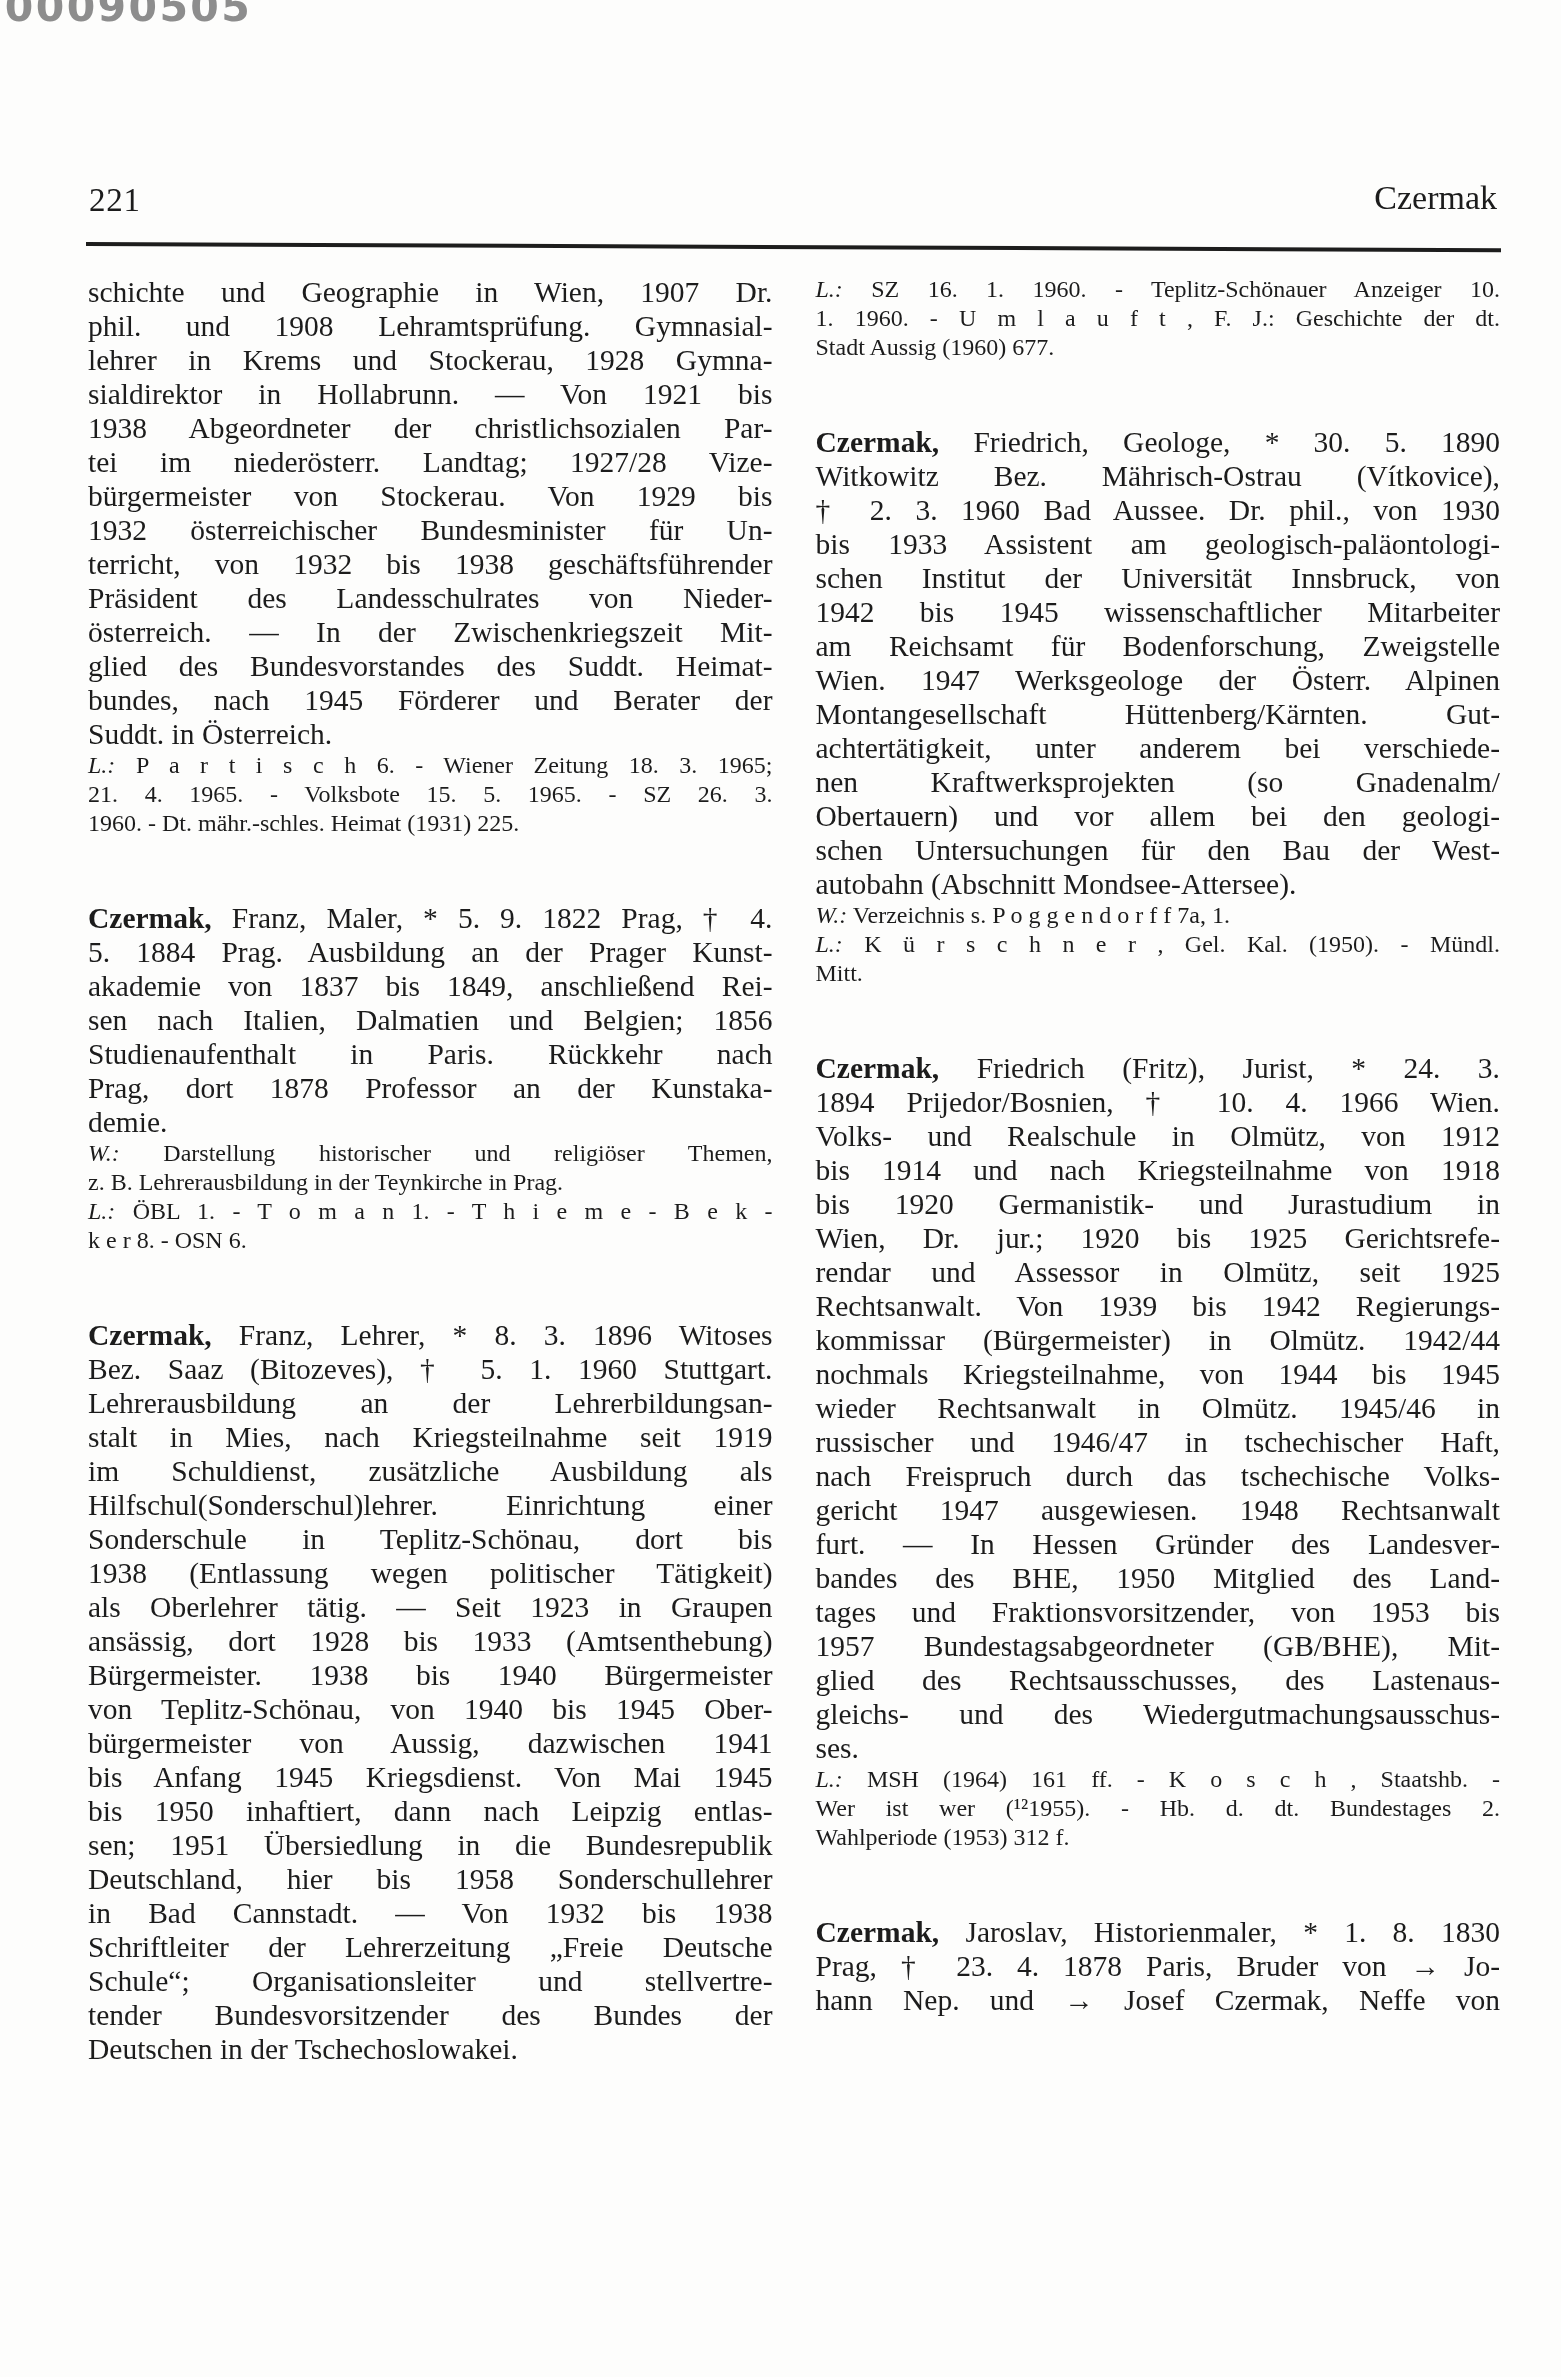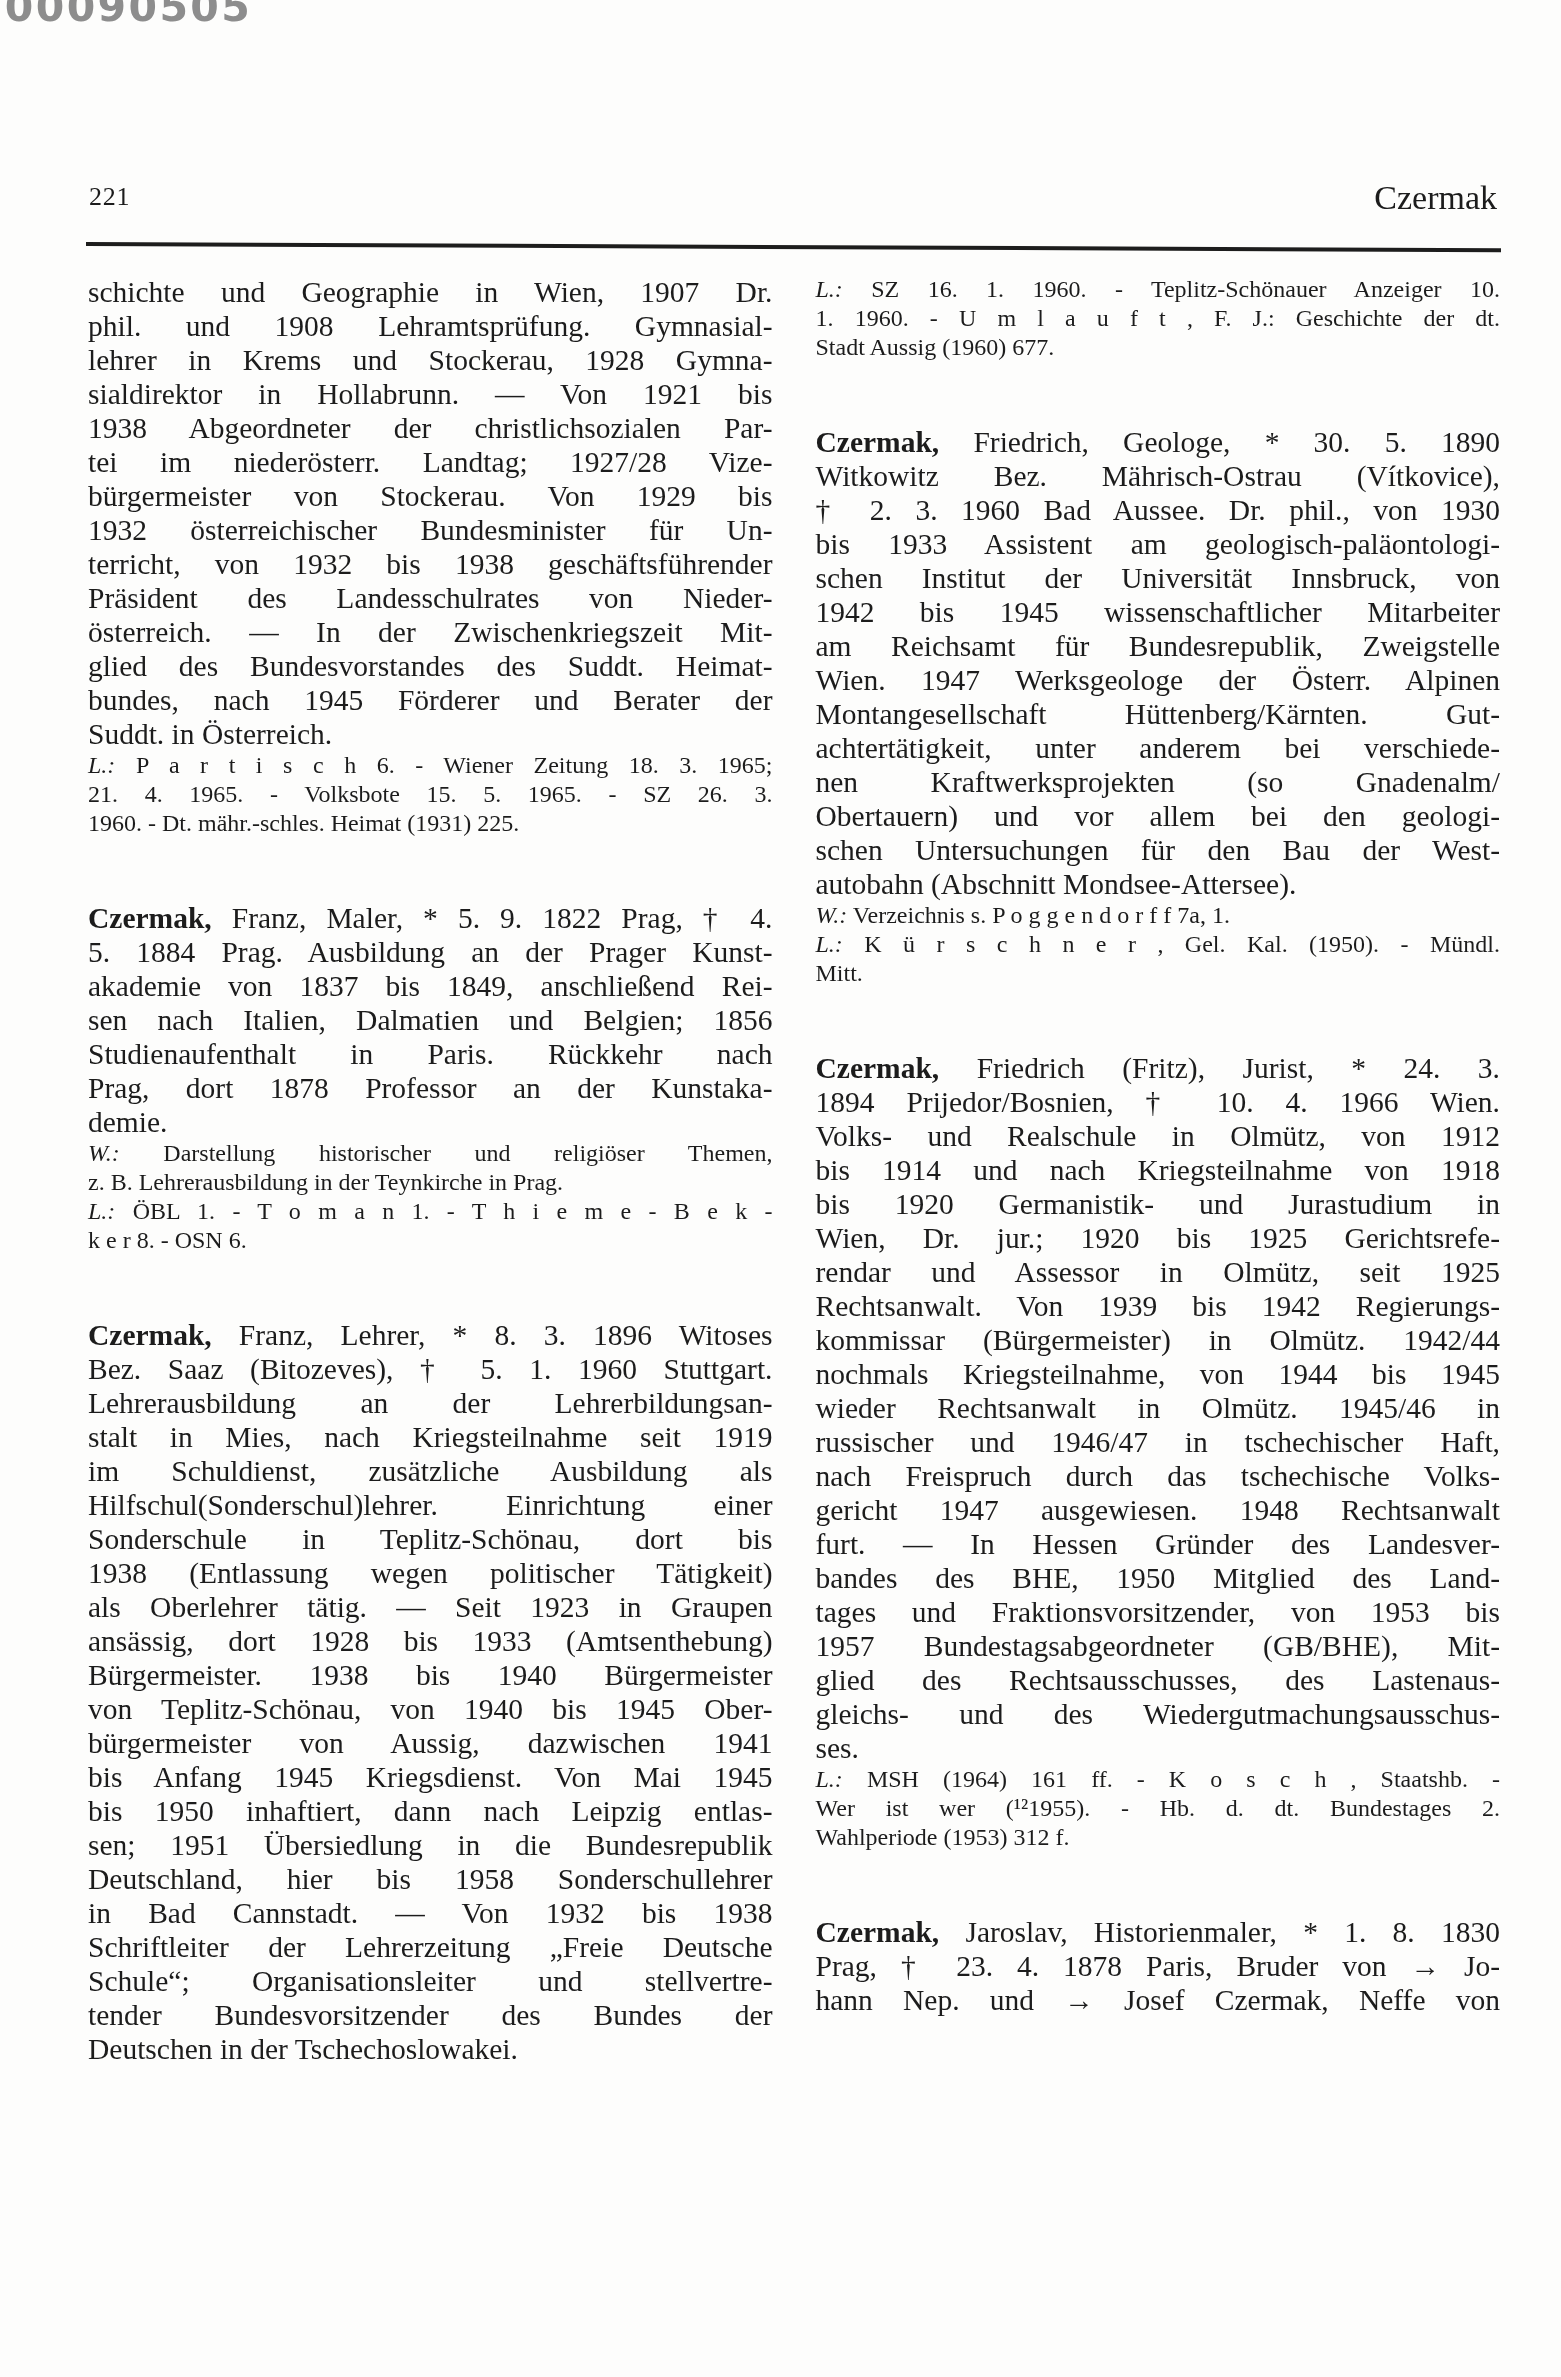--- a/index.html
+++ b/index.html
@@ -19,21 +19,21 @@
     font-family: "DejaVu Sans", sans-serif;
     font-size: 41px;
     font-weight: bold;
     color: #8d8d8d;
     letter-spacing: 2.4px;
   }
   .pagenum {
     position: absolute;
     left: 89px;
     top: 182px;
-    font-size: 26px;
+    font-size: 33px;
     letter-spacing: 0.8px;
   }
   .running-title {
     position: absolute;
     right: 64px;
     top: 179px;
     font-size: 34px;
   }
   .rule {
     position: absolute;
@@ -157,21 +157,21 @@
           <div class="line j">1. 1960. - U m l a u f t , F. J.: Geschichte der dt.</div>
           <div class="line">Stadt Aussig (1960) 677.</div>
         </div>
         <div class="block body gap-entry">
           <div class="line j"><b>Czermak,</b> Friedrich, Geologe, * 30. 5. 1890</div>
           <div class="line j">Witkowitz Bez. Mährisch-Ostrau (Vítkovice),</div>
           <div class="line j">† 2. 3. 1960 Bad Aussee. Dr. phil., von 1930</div>
           <div class="line j">bis 1933 Assistent am geologisch-paläontologi-</div>
           <div class="line j">schen Institut der Universität Innsbruck, von</div>
           <div class="line j">1942 bis 1945 wissenschaftlicher Mitarbeiter</div>
-          <div class="line j">am Reichsamt für Bundesrepublik, Zweigstelle</div>
+          <div class="line j">am Reichsamt für Bodenforschung, Zweigstelle</div>
           <div class="line j">Wien. 1947 Werksgeologe der Österr. Alpinen</div>
           <div class="line j">Montangesellschaft Hüttenberg/Kärnten. Gut-</div>
           <div class="line j">achtertätigkeit, unter anderem bei verschiede-</div>
           <div class="line j">nen Kraftwerksprojekten (so Gnadenalm/</div>
           <div class="line j">Obertauern) und vor allem bei den geologi-</div>
           <div class="line j">schen Untersuchungen für den Bau der West-</div>
           <div class="line">autobahn (Abschnitt Mondsee-Attersee).</div>
         </div>
         <div class="block ref gap-ref">
           <div class="line"><i>W.:</i> Verzeichnis s. P o g g e n d o r f f 7a, 1.</div>

